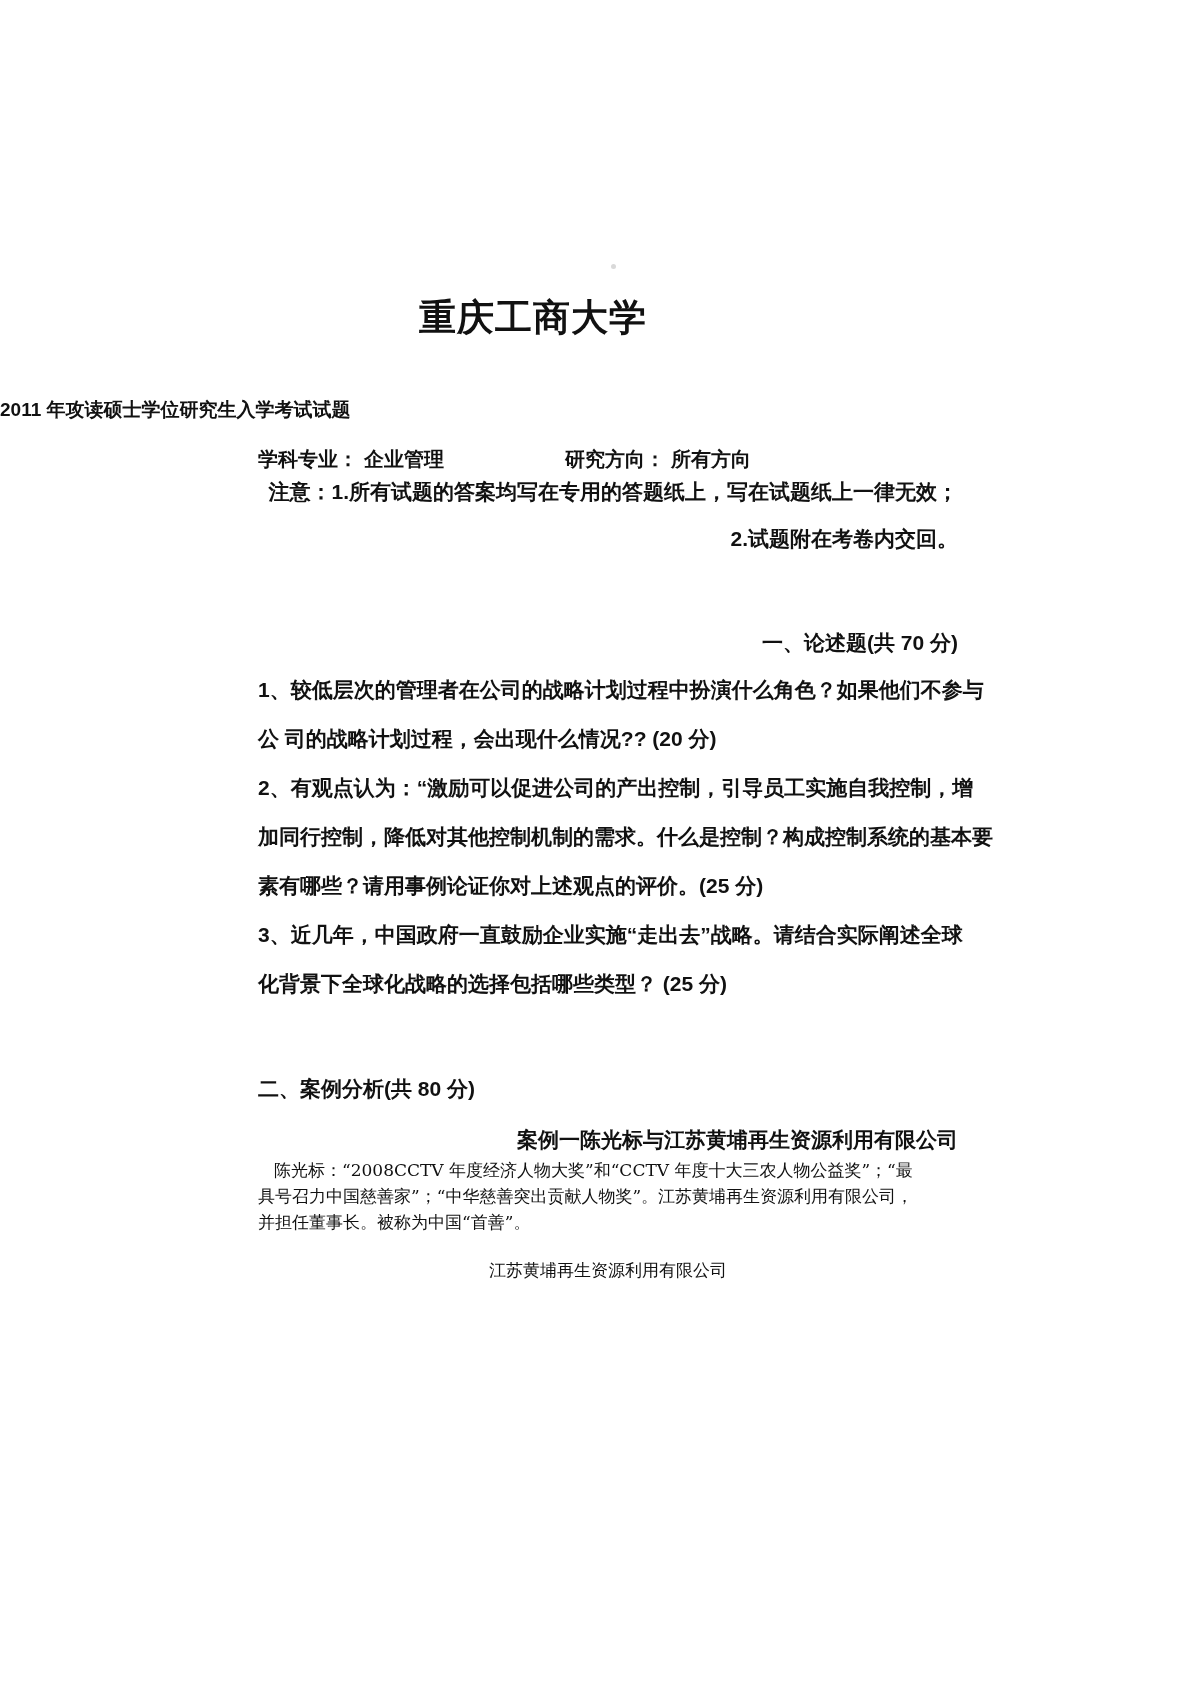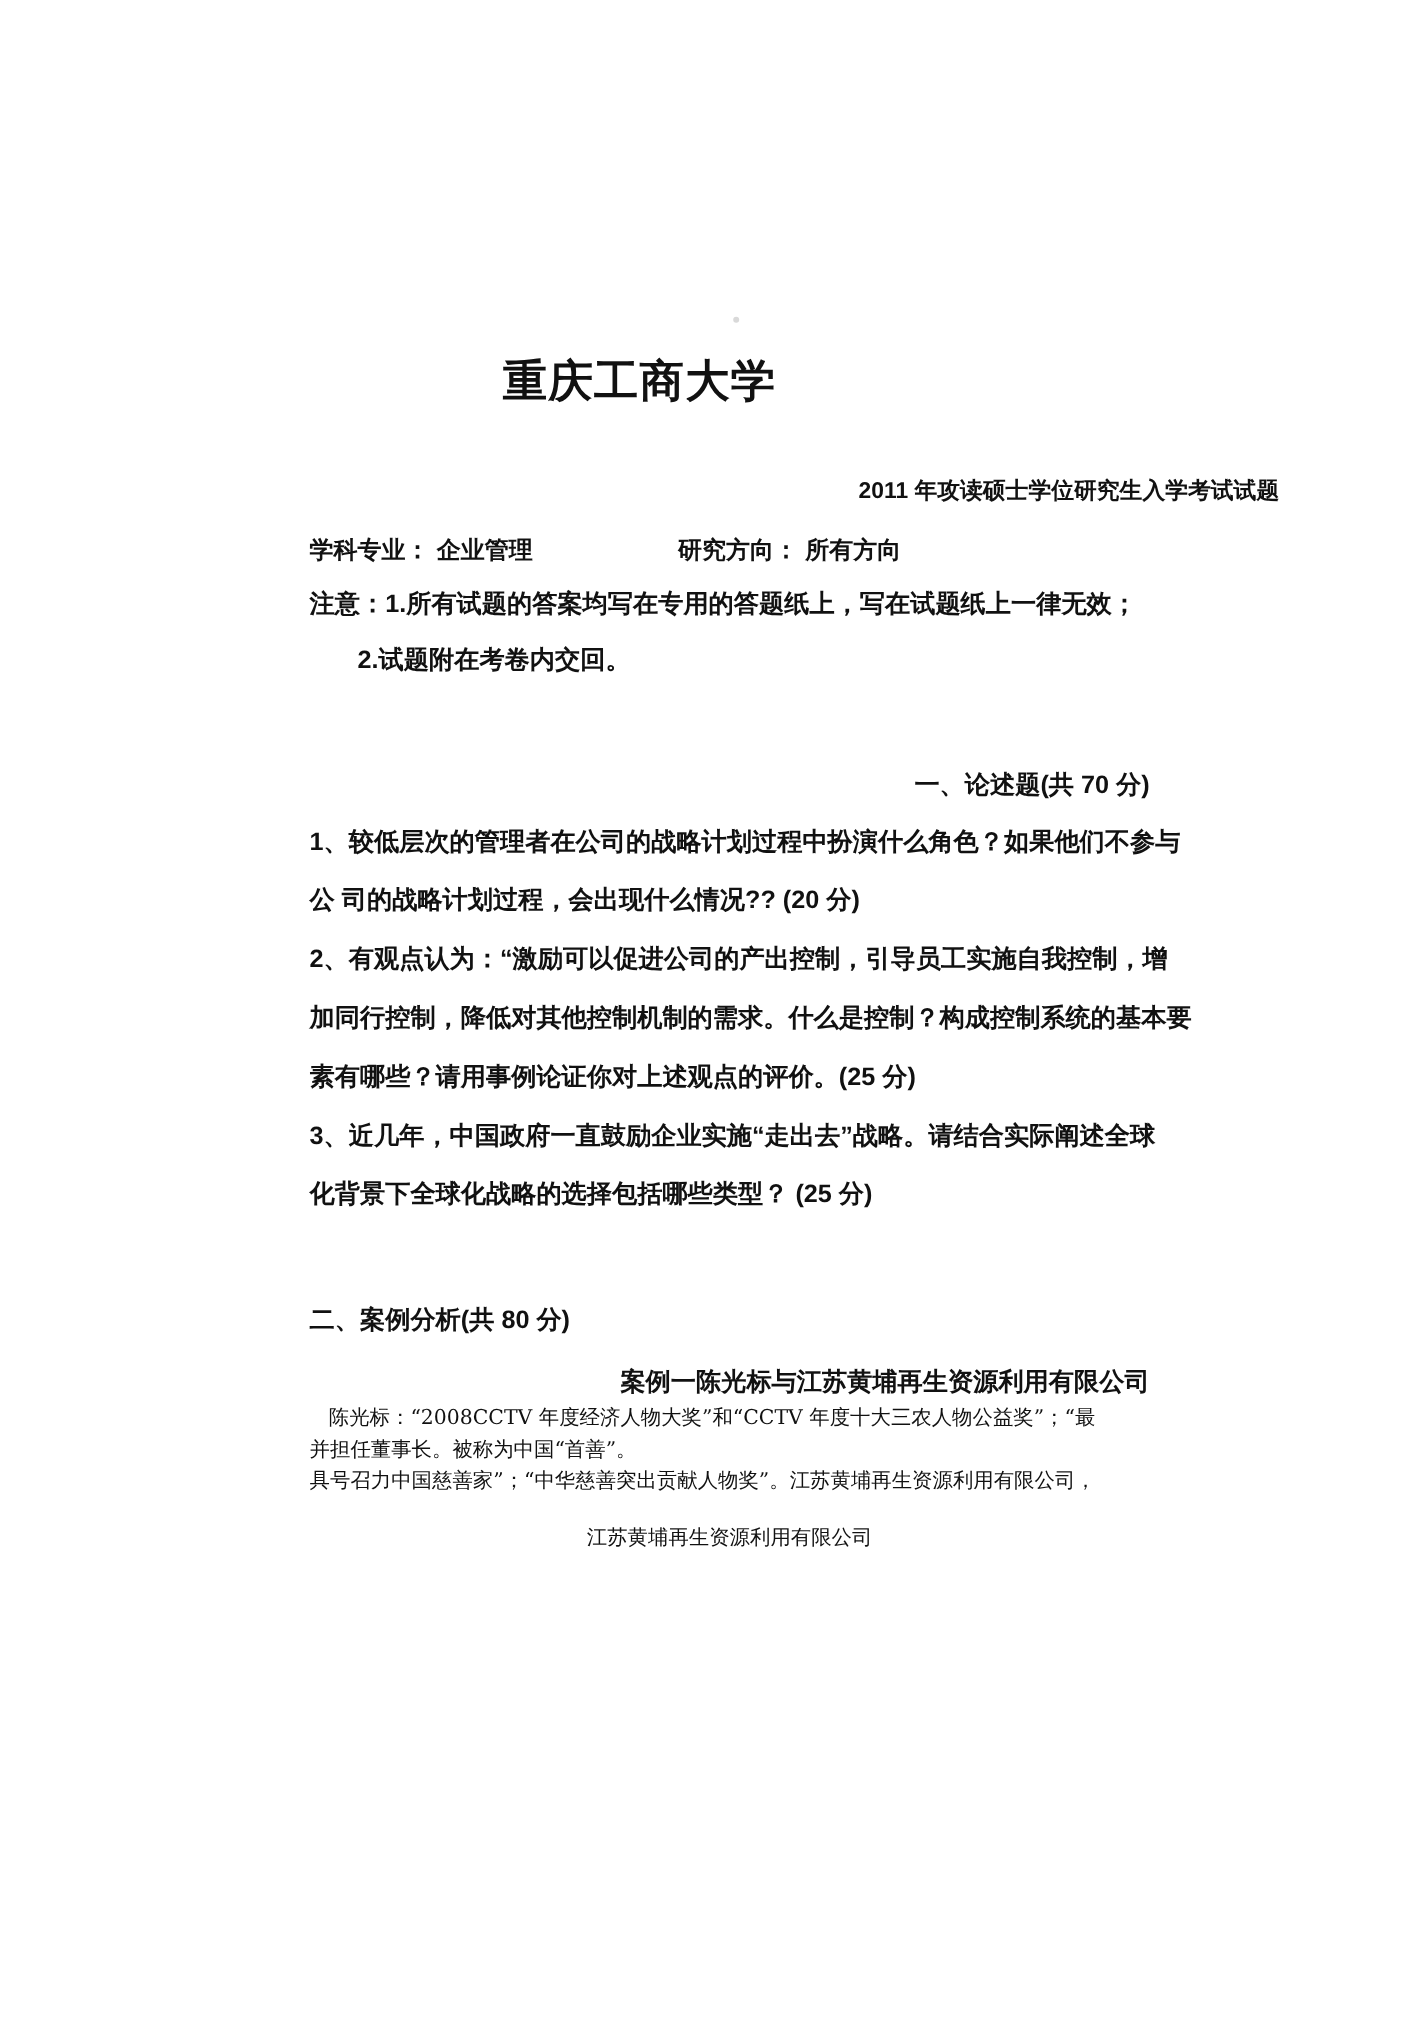--- a/index.html
+++ b/index.html
@@ -25,41 +25,41 @@
   }
   .doc-title {
     text-align: center;
     font-size: 37px;
     font-weight: 700;
     line-height: 44px;
     letter-spacing: 1px;
   }
   .doc-subtitle {
     margin-top: 58px;
-    text-align: right;
+    text-align: left;
     font-size: 19px;
     font-weight: 700;
     line-height: 24px;
   }
   .content {
     padding-left: 258px;
     width: 700px;
   }
   .meta { margin-top: 24px; }
   .meta-row {
     display: flex;
     font-size: 20px;
     font-weight: 700;
     line-height: 26px;
   }
   .meta-row + .meta-row { margin-top: 26px; }
   .meta-cell-left { width: 307px; flex: 0 0 307px; }
   .meta-cell-right { flex: 1; }
   .meta-label { margin-right: 6px; }
-  .notice { margin-top: 19px; }
+  .notice { margin-top: 7px; text-align: right; }
   .notice-line1 {
     font-size: 21px;
     font-weight: 700;
     line-height: 26px;
     white-space: nowrap;
   }
   .notice-line2 {
     margin-top: 21px;
     padding-left: 40px;
     font-size: 21px;
@@ -153,20 +153,20 @@
       <div class="q-line">化背景下全球化战略的选择包括哪些类型？ (25 分)</div>
     </div>
 
     <div class="section-heading s2-heading">二、案例分析(共 80 分)</div>
 
     <div class="case-title">案例一陈光标与江苏黄埔再生资源利用有限公司</div>
 
 
     <div class="case-paragraph">
       <div class="case-para-line indent">陈光标：“2008CCTV 年度经济人物大奖”和“CCTV 年度十大三农人物公益奖”；“最</div>
+      <div class="case-para-line">具号召力中国慈善家”；“中华慈善突出贡献人物奖”。江苏黄埔再生资源利用有限公司，</div>
       <div class="case-para-line">并担任董事长。被称为中国“首善”。</div>
-      <div class="case-para-line">具号召力中国慈善家”；“中华慈善突出贡献人物奖”。江苏黄埔再生资源利用有限公司，</div>
     </div>
 
     <div class="company-caption">江苏黄埔再生资源利用有限公司</div>
 
   </div>
 </div>
 
 </body></html>

